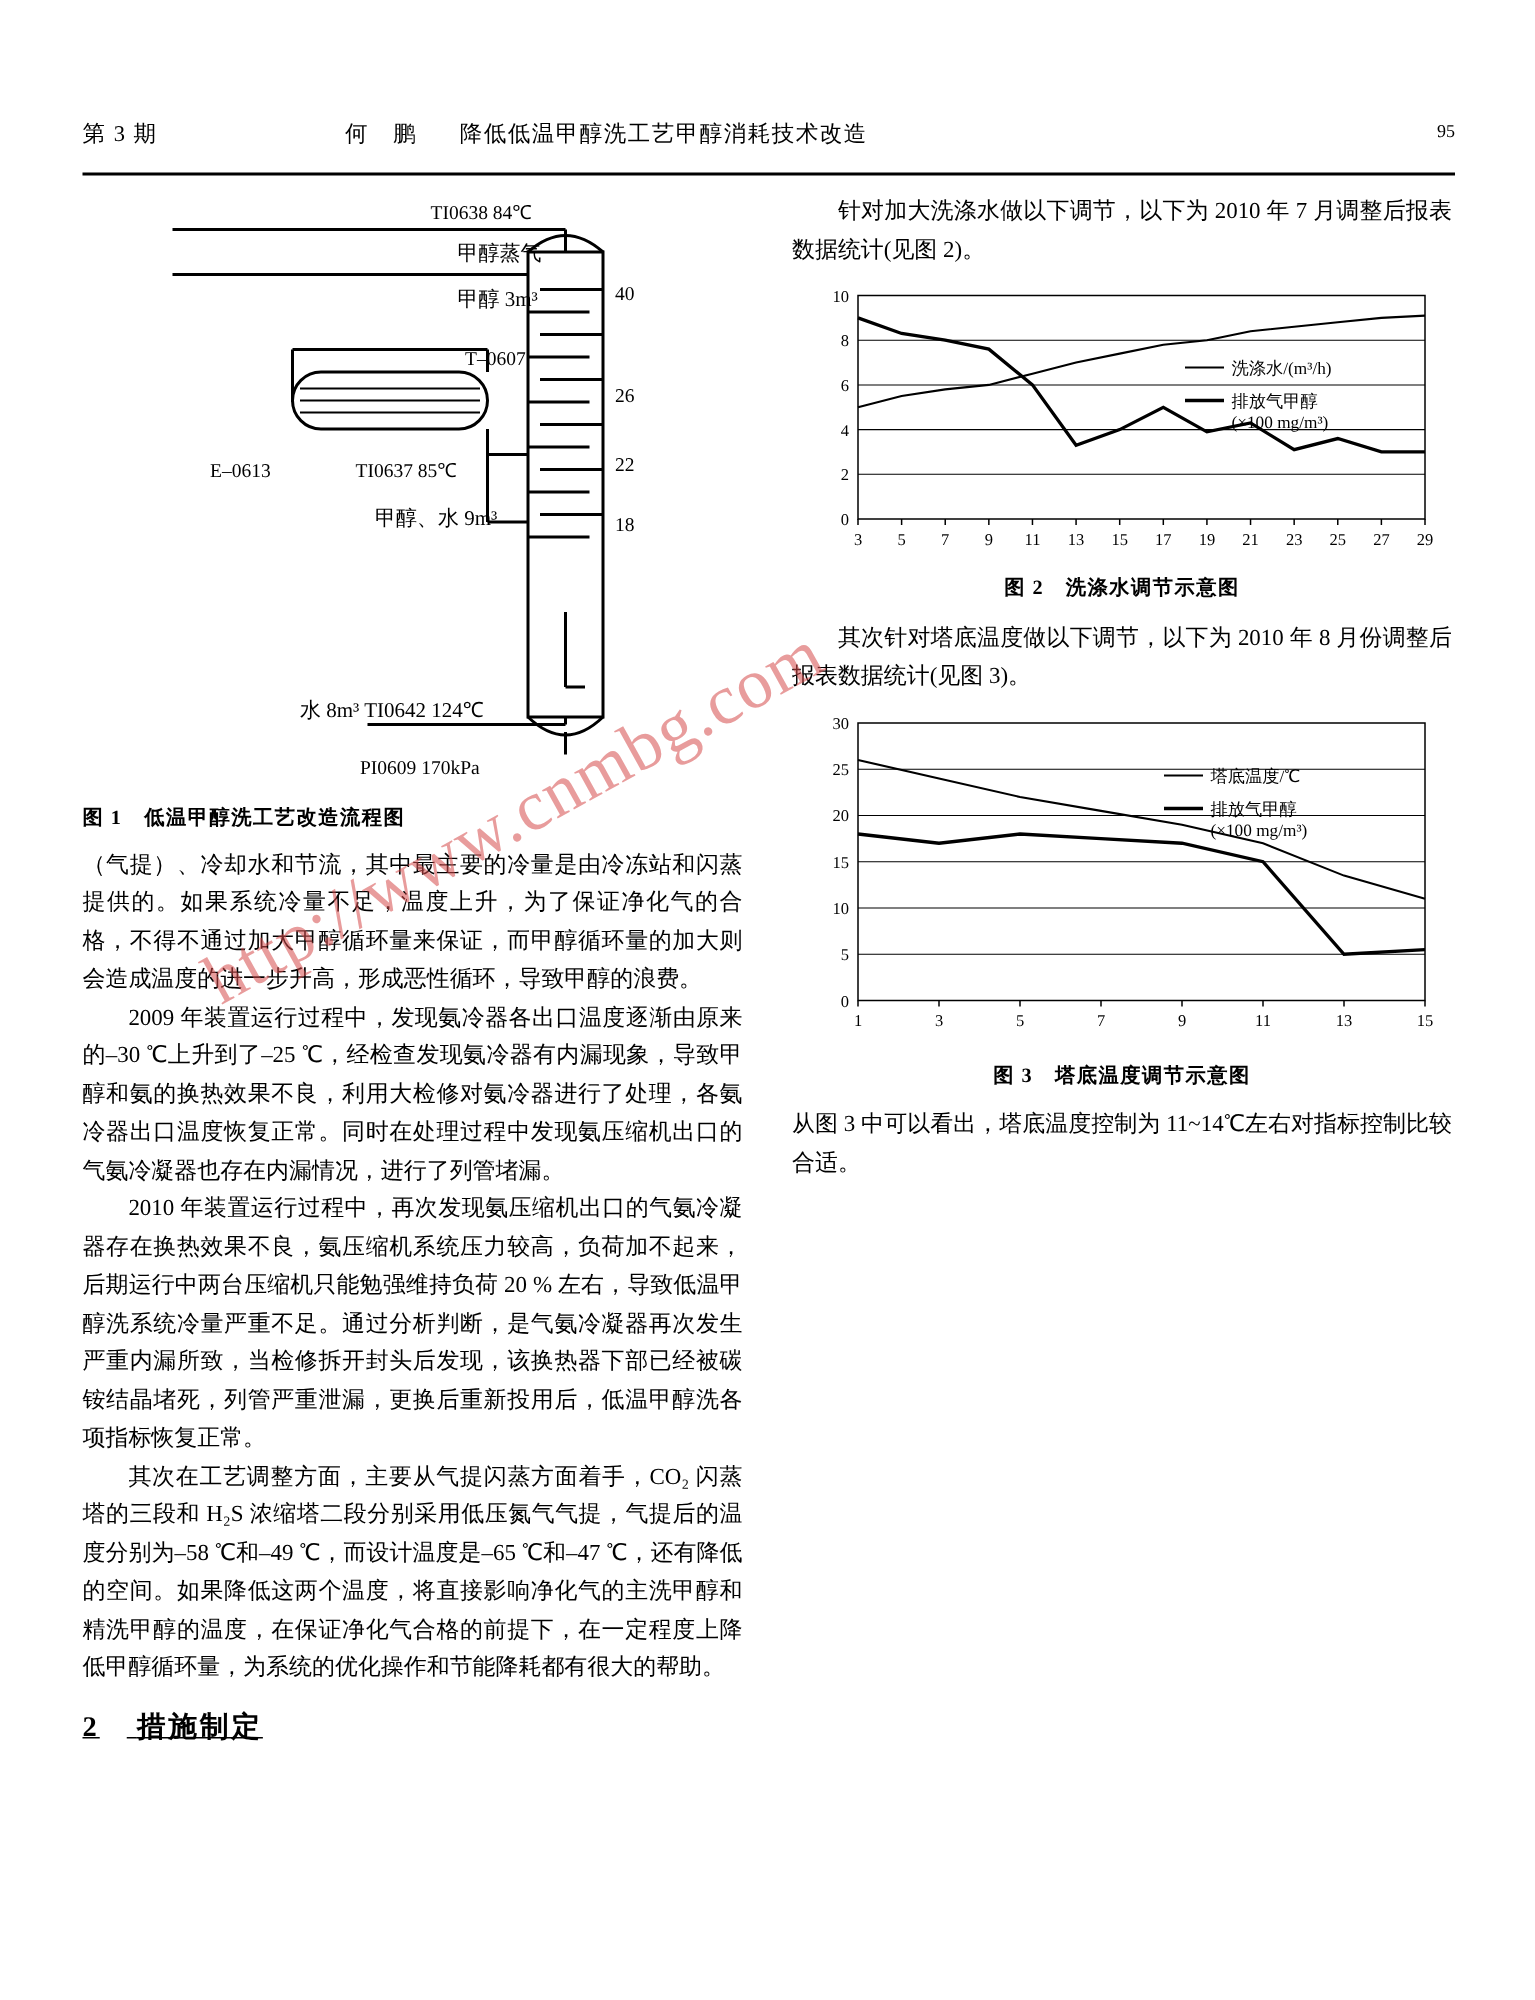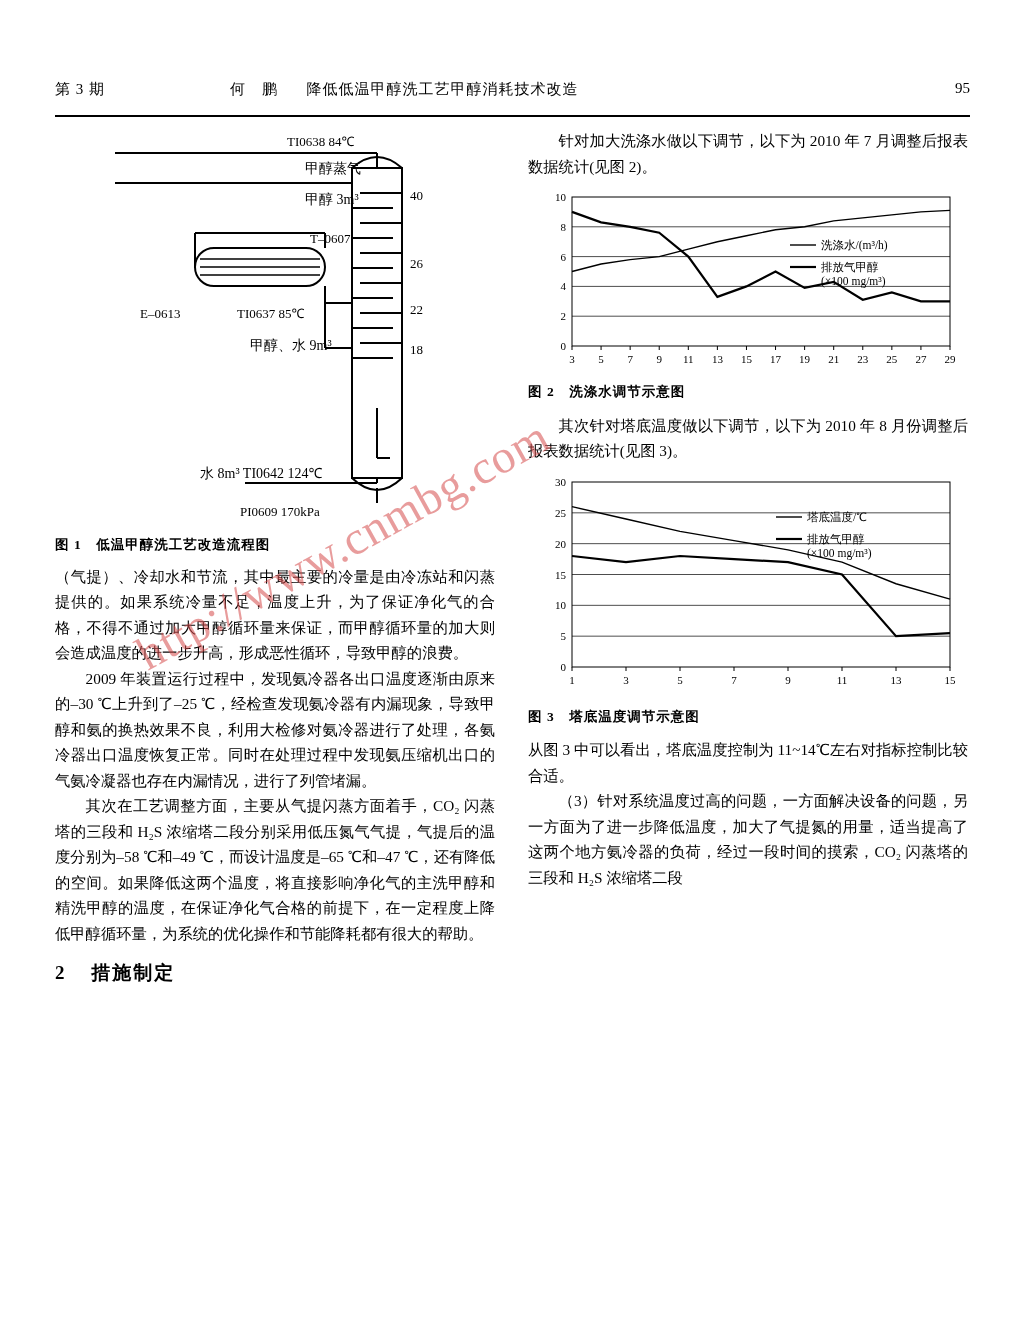--- a/index.html
+++ b/index.html
@@ -7,42 +7,42 @@
     width:1023px;height:1333px;background:#ffffff;
     font-family:"Liberation Serif", serif;
     color:#000;position:relative;overflow:hidden;
   }
   .page{position:relative;width:1023px;height:1333px;}
 
   
   .hdr{position:absolute;left:55px;top:80px;width:915px;height:30px;}
   .hdr .issue{position:absolute;left:0;top:0;font-size:15px;letter-spacing:1px;}
   .hdr .title{position:absolute;left:175px;top:0;font-size:15px;letter-spacing:1px;}
-  .hdr .pageno{position:absolute;right:0;top:0;font-size:15px;}
+  .hdr .pageno{position:absolute;right:0;top:0;font-size:12px;}
   .hdr-rule{position:absolute;left:55px;top:115px;width:915px;height:2px;background:#000;}
 
   
   .col{position:absolute;top:128px;width:440px;font-size:15.3px;line-height:25.5px;text-align:justify;}
   .col-l{left:55px;}
   .col-r{left:528px;}
   .col p{margin:0;text-indent:2em;}
   .col p.noind{text-indent:0;}
 
   
   .fig1{position:relative;width:440px;height:400px;margin-bottom:4px;}
   .fig1 svg{position:absolute;left:0;top:0;}
   .figcap{text-align:left;font-size:13.5px;font-weight:bold;letter-spacing:1px;margin:4px 0 6px 0;}
 
   
   .chart-wrap{position:relative;width:420px;height:190px;margin:8px 0 0 10px;}
   .chart-wrap.c3{height:230px;}
-  .chart-cap{text-align:left;font-size:13.5px;font-weight:bold;letter-spacing:1px;margin:2px 0 8px 0;}
-
-  
-  .sect{font-size:19px;font-weight:bold;margin:14px 0 6px 0;letter-spacing:2px;}
+  .chart-cap{text-align:center;font-size:13.5px;font-weight:bold;letter-spacing:1px;margin:2px 0 8px 0;}
+
+  
+  .sect{font-size:19px;font-weight:bold;margin:14px 0 6px 0;letter-spacing:2px;text-decoration:underline;}
   .sect .num{margin-right:18px;}
 
   
   .wm{position:absolute;left:140px;top:480px;width:640px;height:420px;
       pointer-events:none;z-index:50;}
   .wm span{
      position:absolute;left:0;top:150px;display:block;width:640px;
      font-family:"Liberation Serif",serif;font-size:47px;color:rgba(214,74,74,.55);
      transform:rotate(-29deg);transform-origin:left center;white-space:nowrap;
      letter-spacing:1px;
@@ -123,20 +123,21 @@
         <text x="182" y="190" font-size="13" font-family="'Liberation Serif',serif">TI0637 85℃</text>
         <text x="195" y="222" font-size="14" font-family="'Liberation Serif',serif">甲醇、水 9m³</text>
         <text x="145" y="350" font-size="14" font-family="'Liberation Serif',serif">水 8m³  TI0642 124℃</text>
         <text x="185" y="388" font-size="13" font-family="'Liberation Serif',serif">PI0609  170kPa</text>
       </svg>
     </div>
     <div class="figcap">图 1　低温甲醇洗工艺改造流程图</div>
 
     <p class="noind">（气提）、冷却水和节流，其中最主要的冷量是由冷冻站和闪蒸提供的。如果系统冷量不足，温度上升，为了保证净化气的合格，不得不通过加大甲醇循环量来保证，而甲醇循环量的加大则会造成温度的进一步升高，形成恶性循环，导致甲醇的浪费。</p>
     <p>2009 年装置运行过程中，发现氨冷器各出口温度逐渐由原来的–30 ℃上升到了–25 ℃，经检查发现氨冷器有内漏现象，导致甲醇和氨的换热效果不良，利用大检修对氨冷器进行了处理，各氨冷器出口温度恢复正常。同时在处理过程中发现氨压缩机出口的气氨冷凝器也存在内漏情况，进行了列管堵漏。</p>
+    <p>2010 年装置运行过程中，再次发现氨压缩机出口的气氨冷凝器存在换热效果不良，氨压缩机系统压力较高，负荷加不起来，后期运行中两台压缩机只能勉强维持负荷 20 % 左右，导致低温甲醇洗系统冷量严重不足。通过分析判断，是气氨冷凝器再次发生严重内漏所致，当检修拆开封头后发现，该换热器下部已经被碳铵结晶堵死，列管严重泄漏，更换后重新投用后，低温甲醇洗各项指标恢复正常。</p>
     <p>其次在工艺调整方面，主要从气提闪蒸方面着手，CO₂ 闪蒸塔的三段和 H₂S 浓缩塔二段分别采用低压氮气气提，气提后的温度分别为–58 ℃和–49 ℃，而设计温度是–65 ℃和–47 ℃，还有降低的空间。如果降低这两个温度，将直接影响净化气的主洗甲醇和精洗甲醇的温度，在保证净化气合格的前提下，在一定程度上降低甲醇循环量，为系统的优化操作和节能降耗都有很大的帮助。</p>
 
     <div class="sect">
       <span class="num">2</span>
       <span>措施制定</span>
     </div>
   </div>
 
   <div class="col col-r">
 
@@ -232,20 +233,19 @@
           <line x1="238" x2="264" y1="45" y2="45" stroke="#000" stroke-width="1.4"></line>
           <text x="269" y="49" font-size="11.5" font-family="'Liberation Serif',serif">塔底温度/℃</text>
           <line x1="238" x2="264" y1="67" y2="67" stroke="#000" stroke-width="2.2"></line>
           <text x="269" y="71" font-size="11.5" font-family="'Liberation Serif',serif">排放气甲醇</text>
           <text x="269" y="85" font-size="11.5" font-family="'Liberation Serif',serif">(×100 mg/m³)</text>
         </svg>
     </div>
     <div class="chart-cap">图 3　塔底温度调节示意图</div>
 
     <p class="noind">从图 3 中可以看出，塔底温度控制为 11~14℃左右对指标控制比较合适。</p>
-    <p>（3）针对系统温度过高的问题，一方面解决设备的问题，另一方面为了进一步降低温度，加大了气提氮的用量，适当提高了这两个地方氨冷器的负荷，经过一段时间的摸索，CO₂ 闪蒸塔的三段和 H₂S 浓缩塔二段</p>
   </div>
 
   <div class="wm">
     <span>http://www.cnmbg.com</span>
   </div>
 
 </div>
 
 </body></html>

